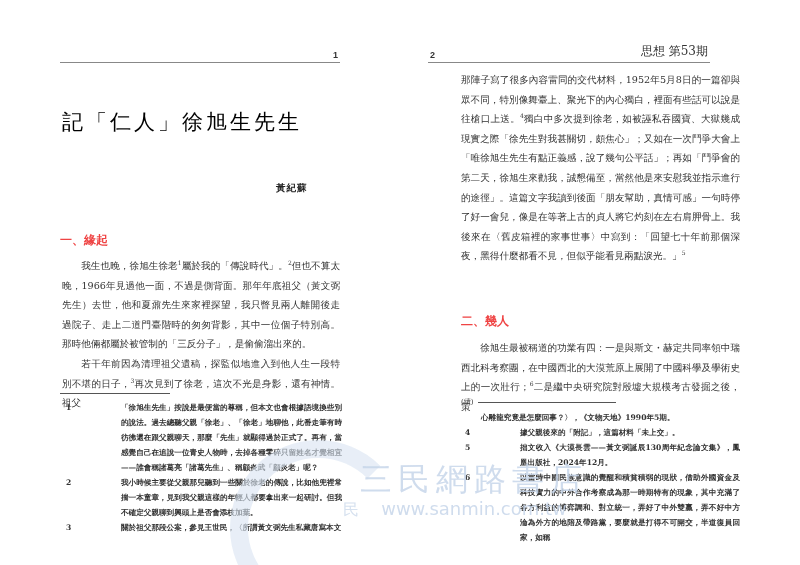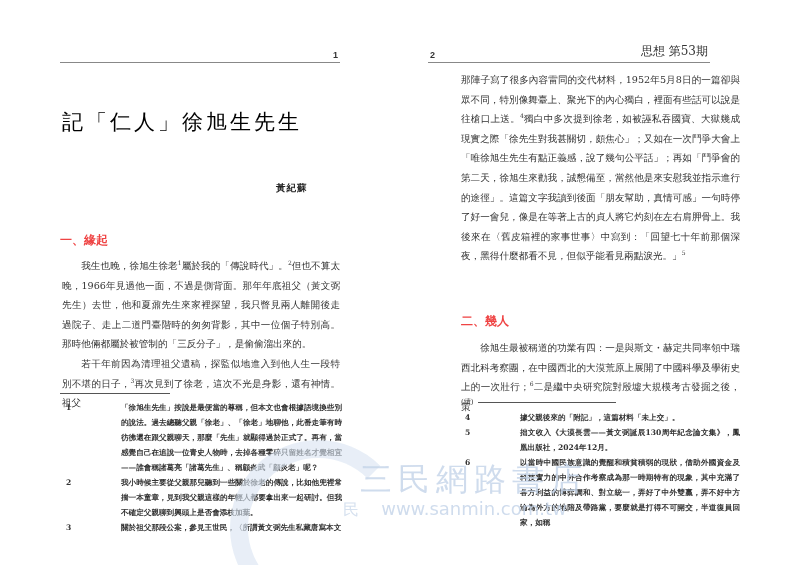--- a/index.html
+++ b/index.html
@@ -96,20 +96,21 @@
 <div class="section" style="left:461px; top:313px;">二、幾人</div>
 
 <div class="body-text para" style="top:338px; left:461px; width:279px;">
   <p><span>徐旭生最被稱道的功業有四：一是與斯文・赫定共同率領中瑞西北科考察團，在中國西北的大漠荒原上展開了中國科學及學術史上的一次壯行；</span><sup>6</sup><span>二是繼中央研究院對殷墟大規模考古發掘之後，策</span></p>
 </div>
 
 <span class="cont">(續)</span>
 <div class="cont-rule"></div>
 
 <div class="footnotes" style="left:465px; top:410px; width:275px;">
+  <div class="fn-cont">心雕龍究竟是怎麼回事？〉，《文物天地》1990年5期。</div>
   <div class="fn">
       <span class="n">4</span>
       <span class="t">據父親後來的「附記」，這篇材料「未上交」。</span>
     </div>
   <div class="fn">
       <span class="n">5</span>
       <span class="t">拙文收入《大漠長雲——黃文弼誕辰130周年紀念論文集》，鳳凰出版社，2024年12月。</span>
     </div>
   <div class="fn">
       <span class="n">6</span>

